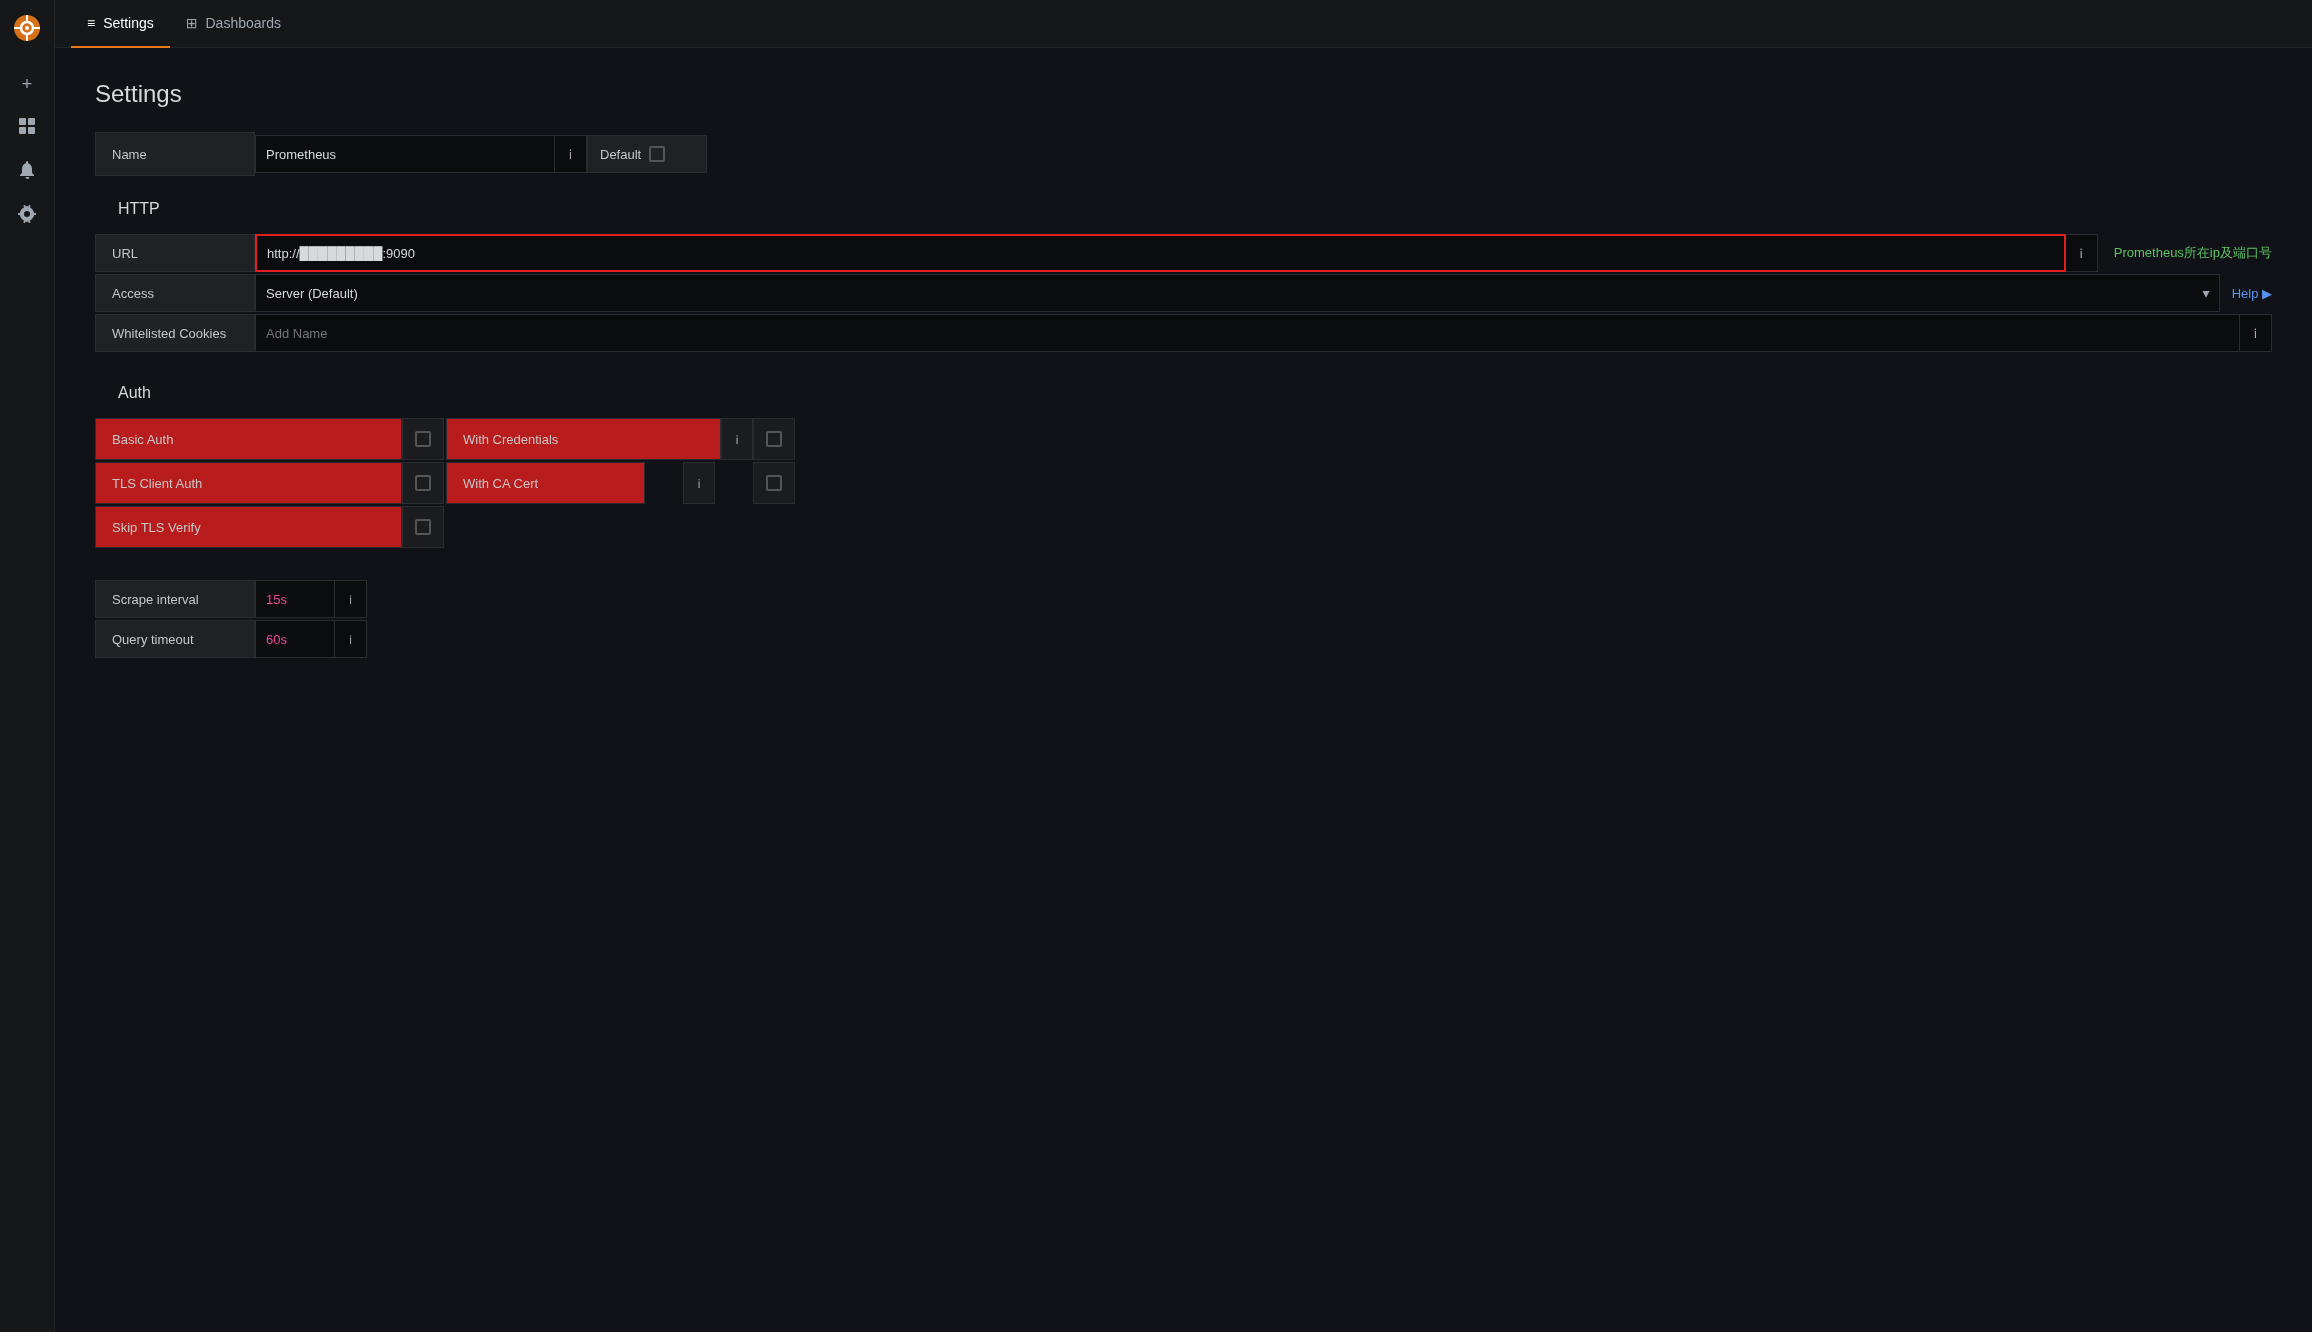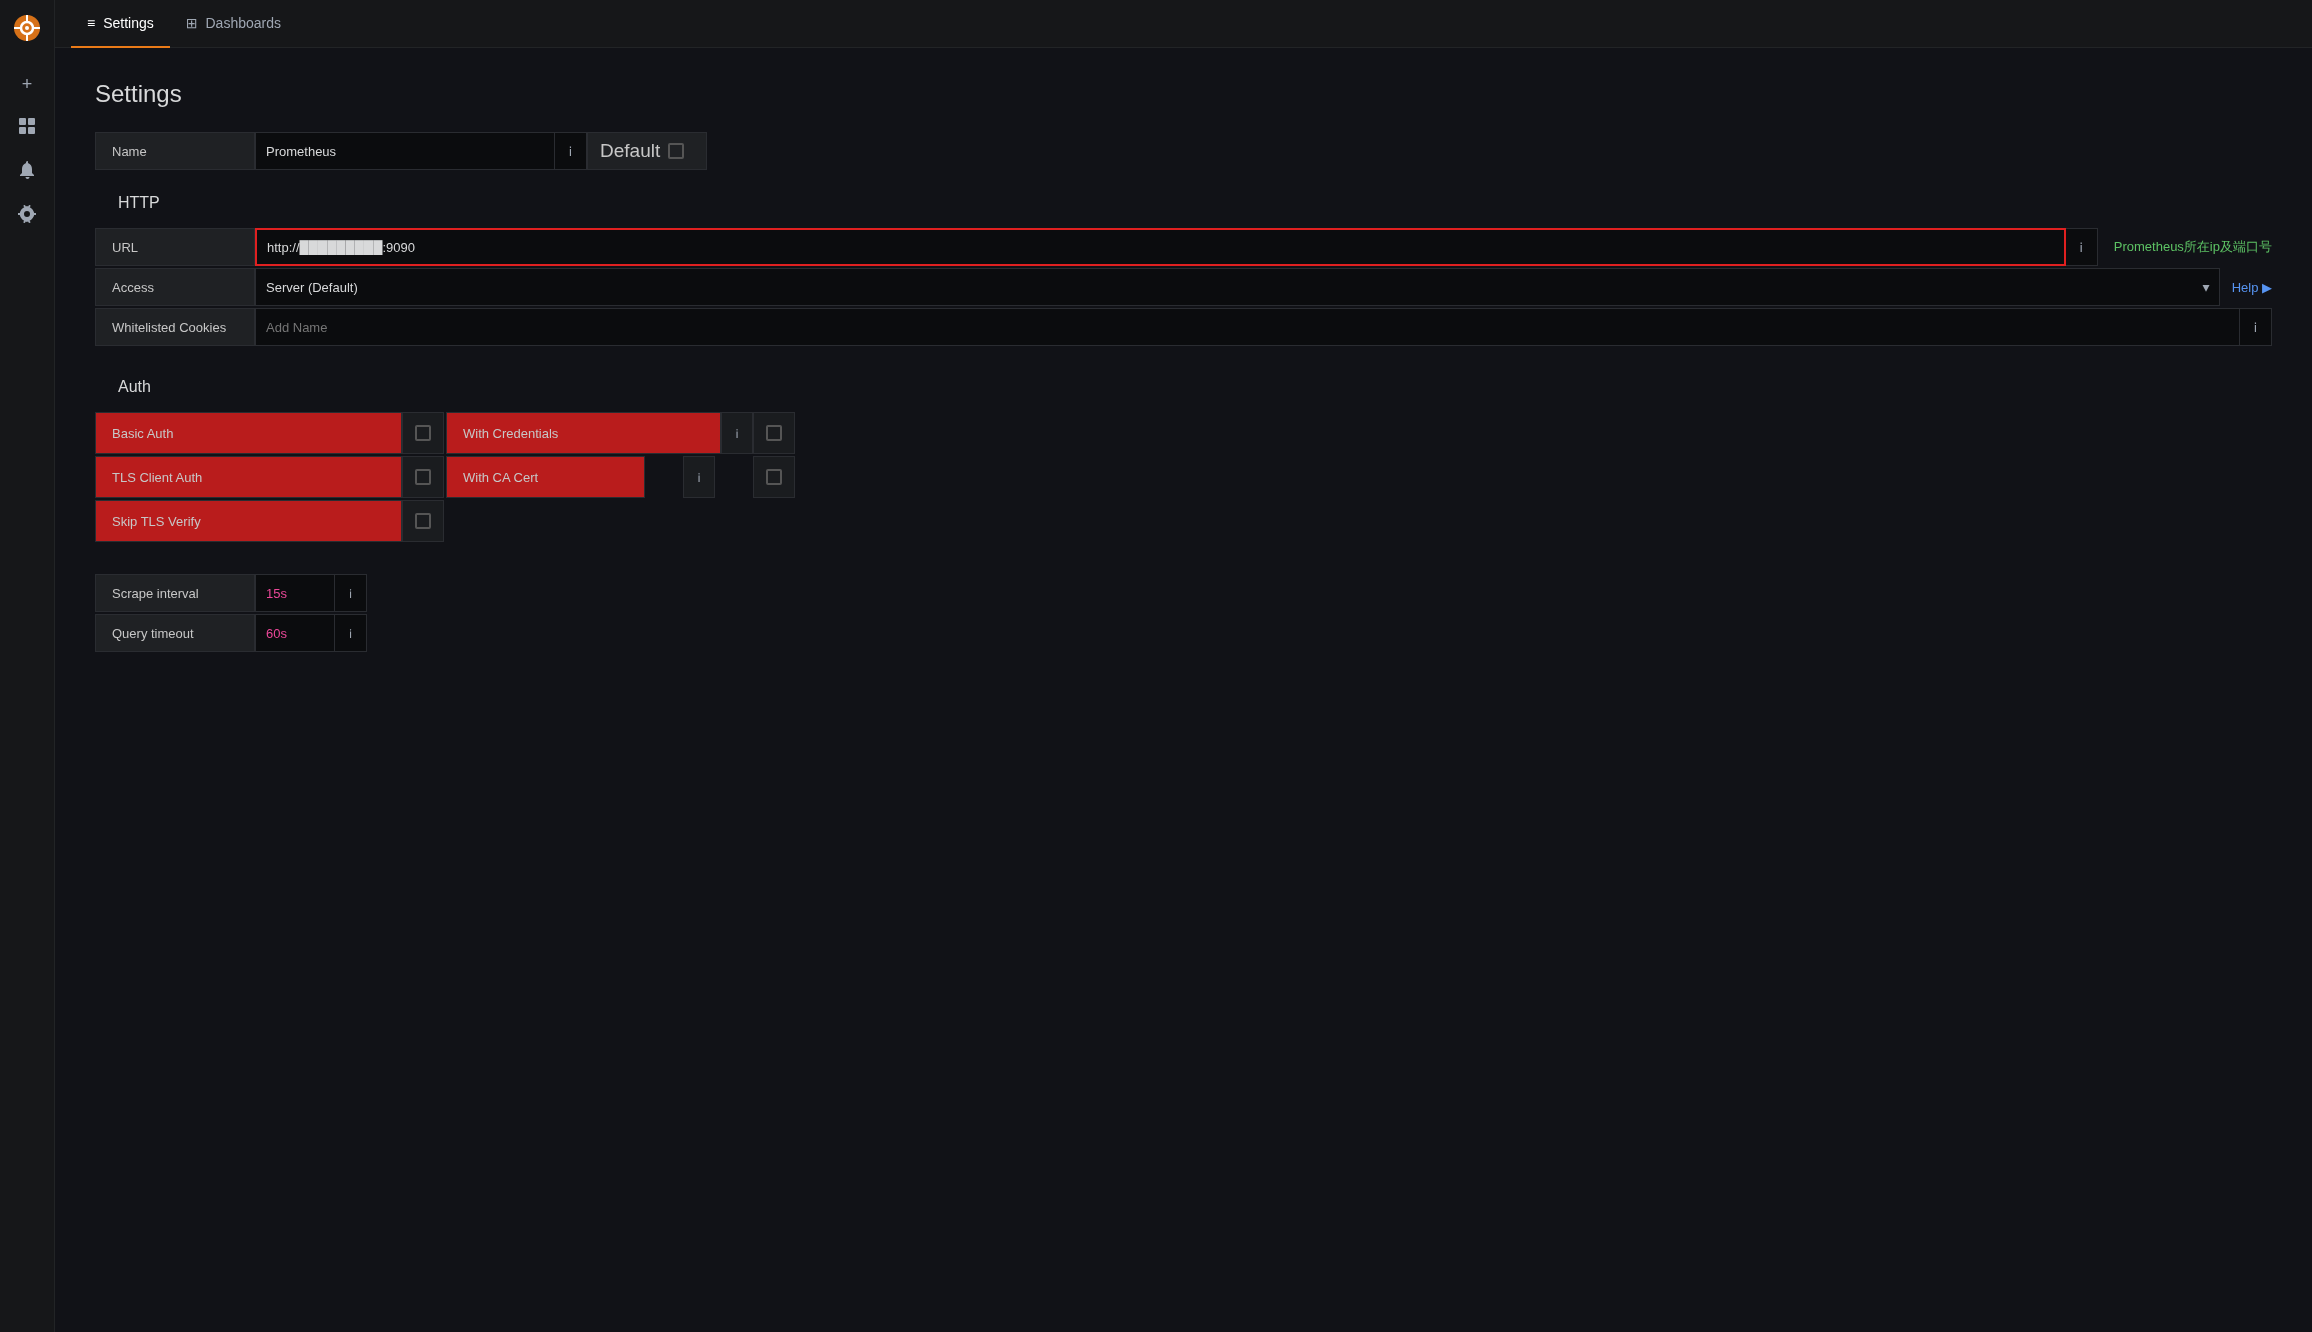--- a/index.html
+++ b/index.html
@@ -196,21 +196,21 @@
       align-items: center;
       background: #1f2124;
       border: 1px solid #2a2c31;
       padding: 0 12px;
       height: 38px;
       gap: 8px;
       min-width: 120px;
     }
     .default-label {
       color: #c7c7c7;
-      font-size: 19px;
+      font-size: 13px;
     }
     .checkbox {
       width: 16px;
       height: 16px;
       border: 2px solid #555;
       background: transparent;
       cursor: pointer;
       appearance: none;
       -webkit-appearance: none;
       border-radius: 2px;
@@ -225,21 +225,21 @@
       display: flex;
       align-items: center;
       gap: 0;
       margin-bottom: 24px;
     }
     .name-label {
       background: #1f2124;
       color: #c7c7c7;
       padding: 8px 16px;
       min-width: 160px;
-      height: 38px;
+      height: 44px;
       display: flex;
       align-items: center;
       font-size: 13px;
       border: 1px solid #2a2c31;
     }
     .name-input-wrapper {
       position: relative;
       display: flex;
       align-items: center;
       min-width: 320px;

